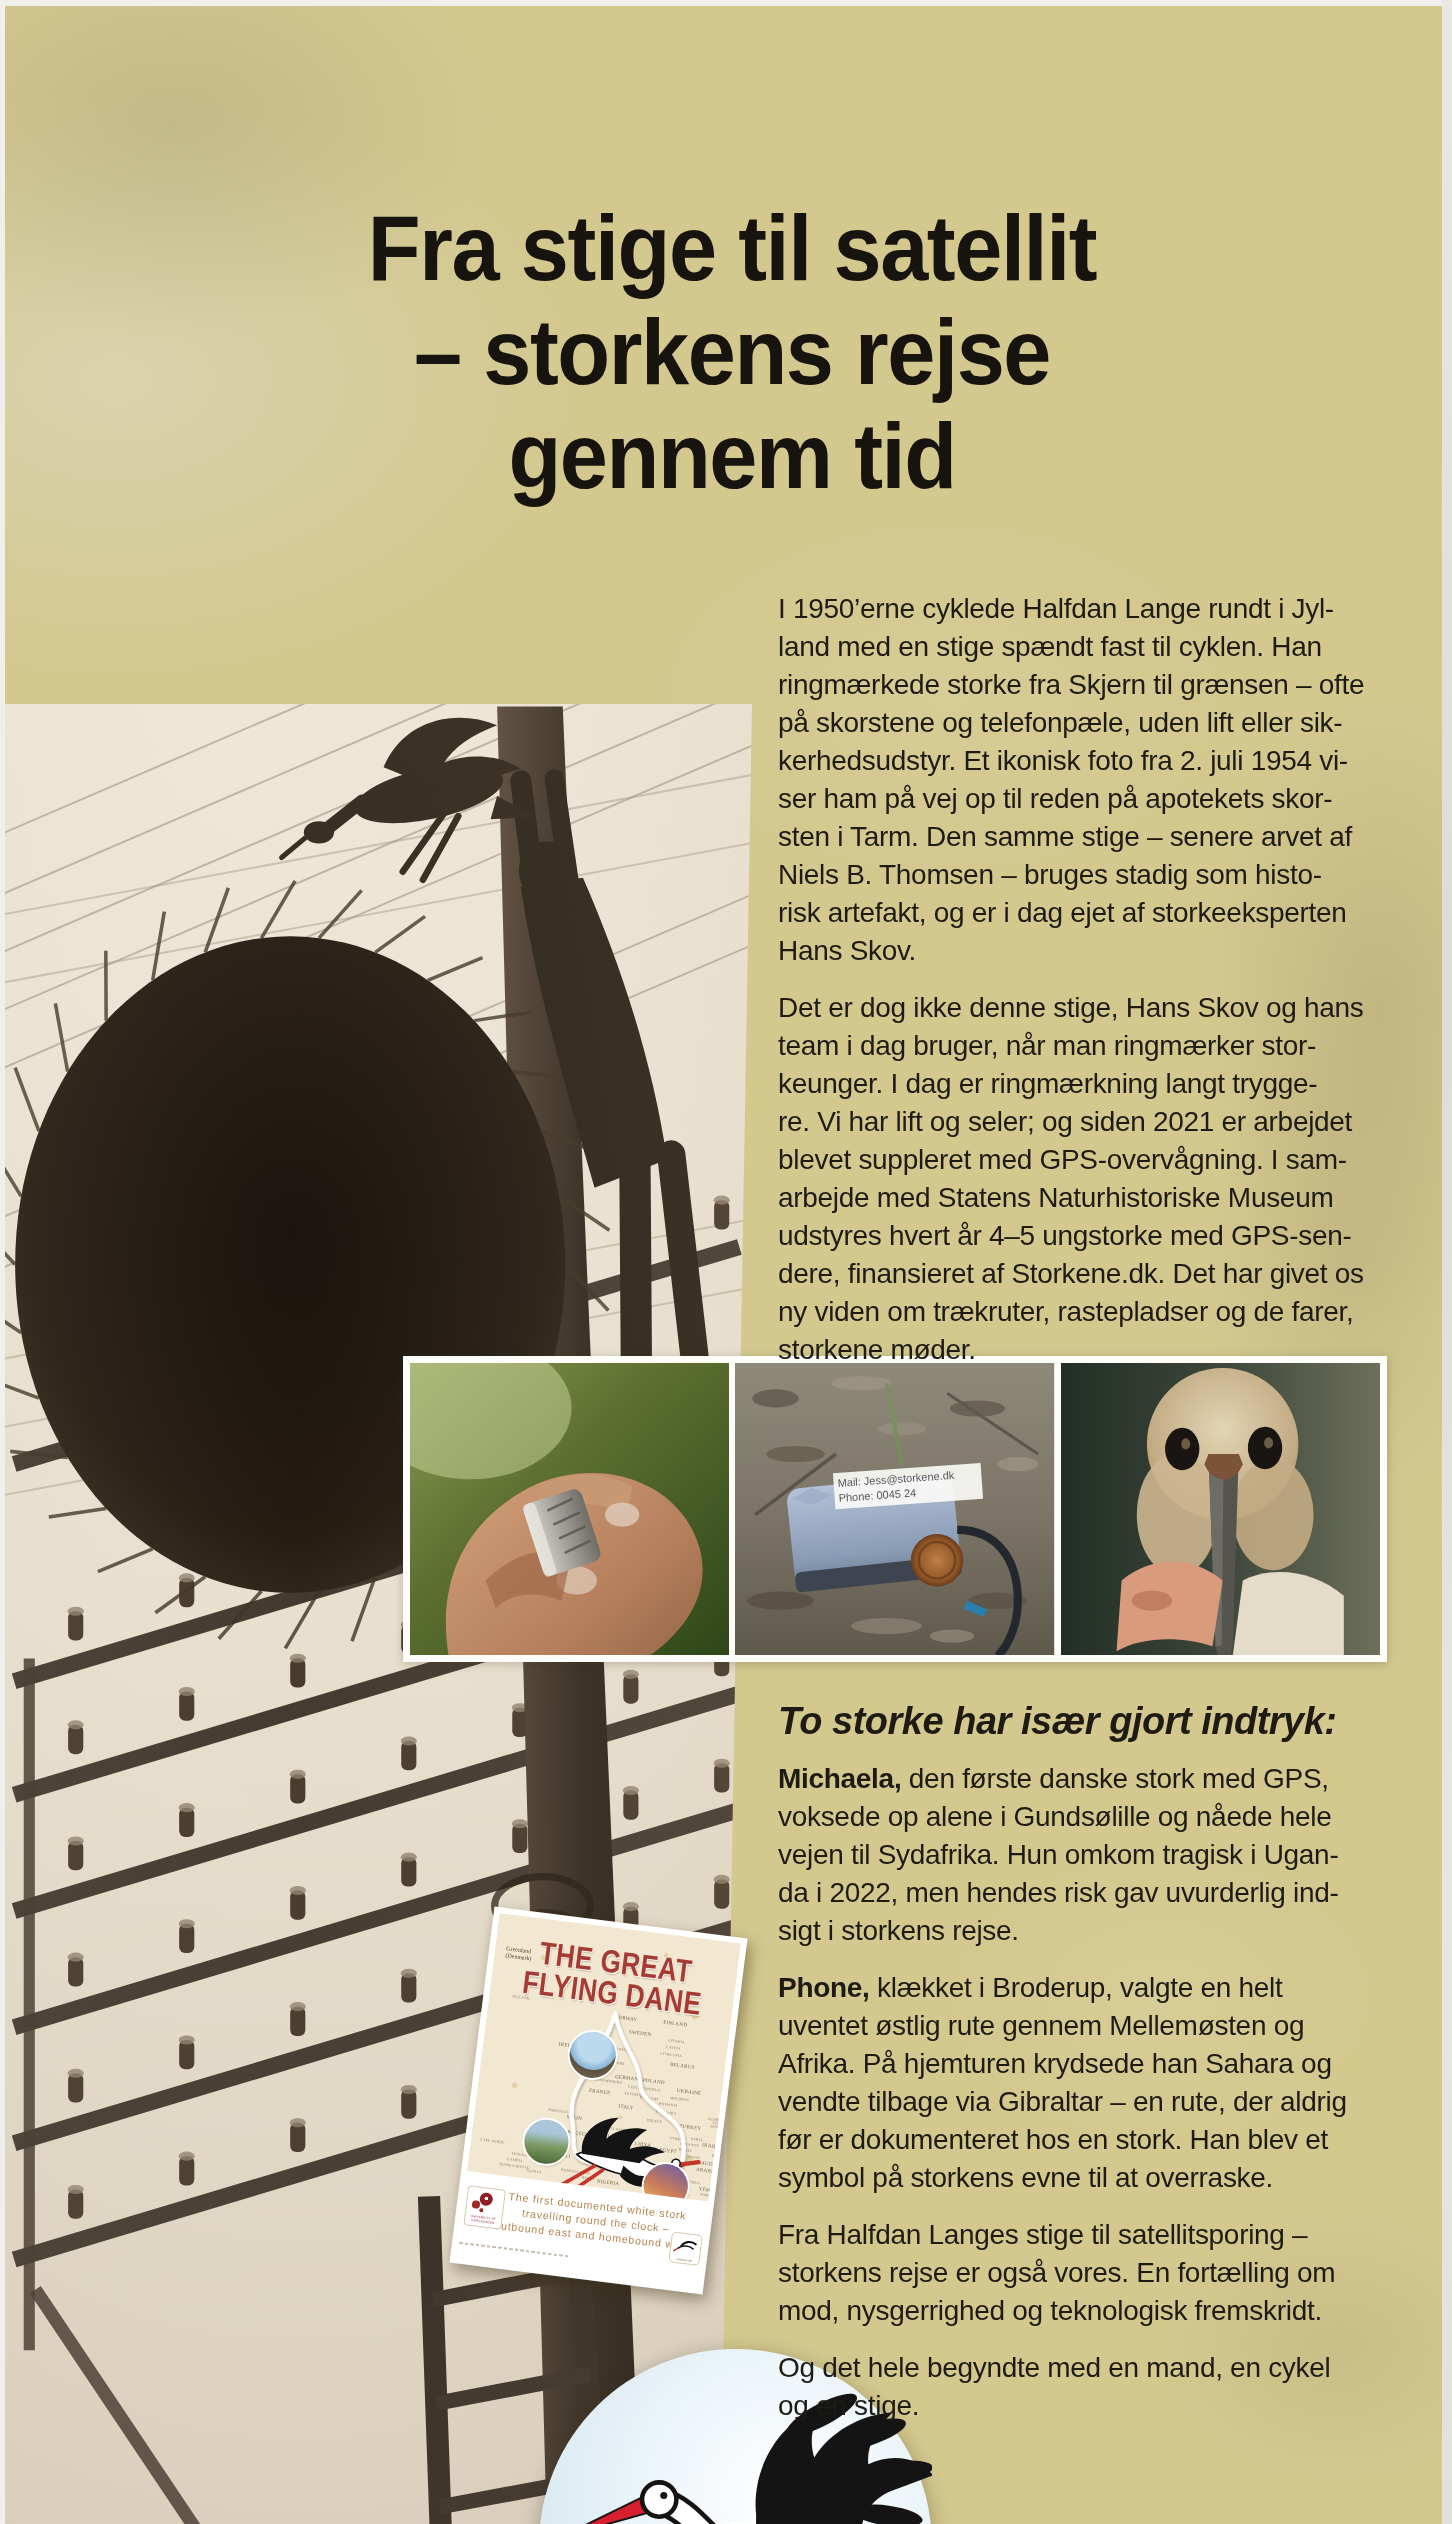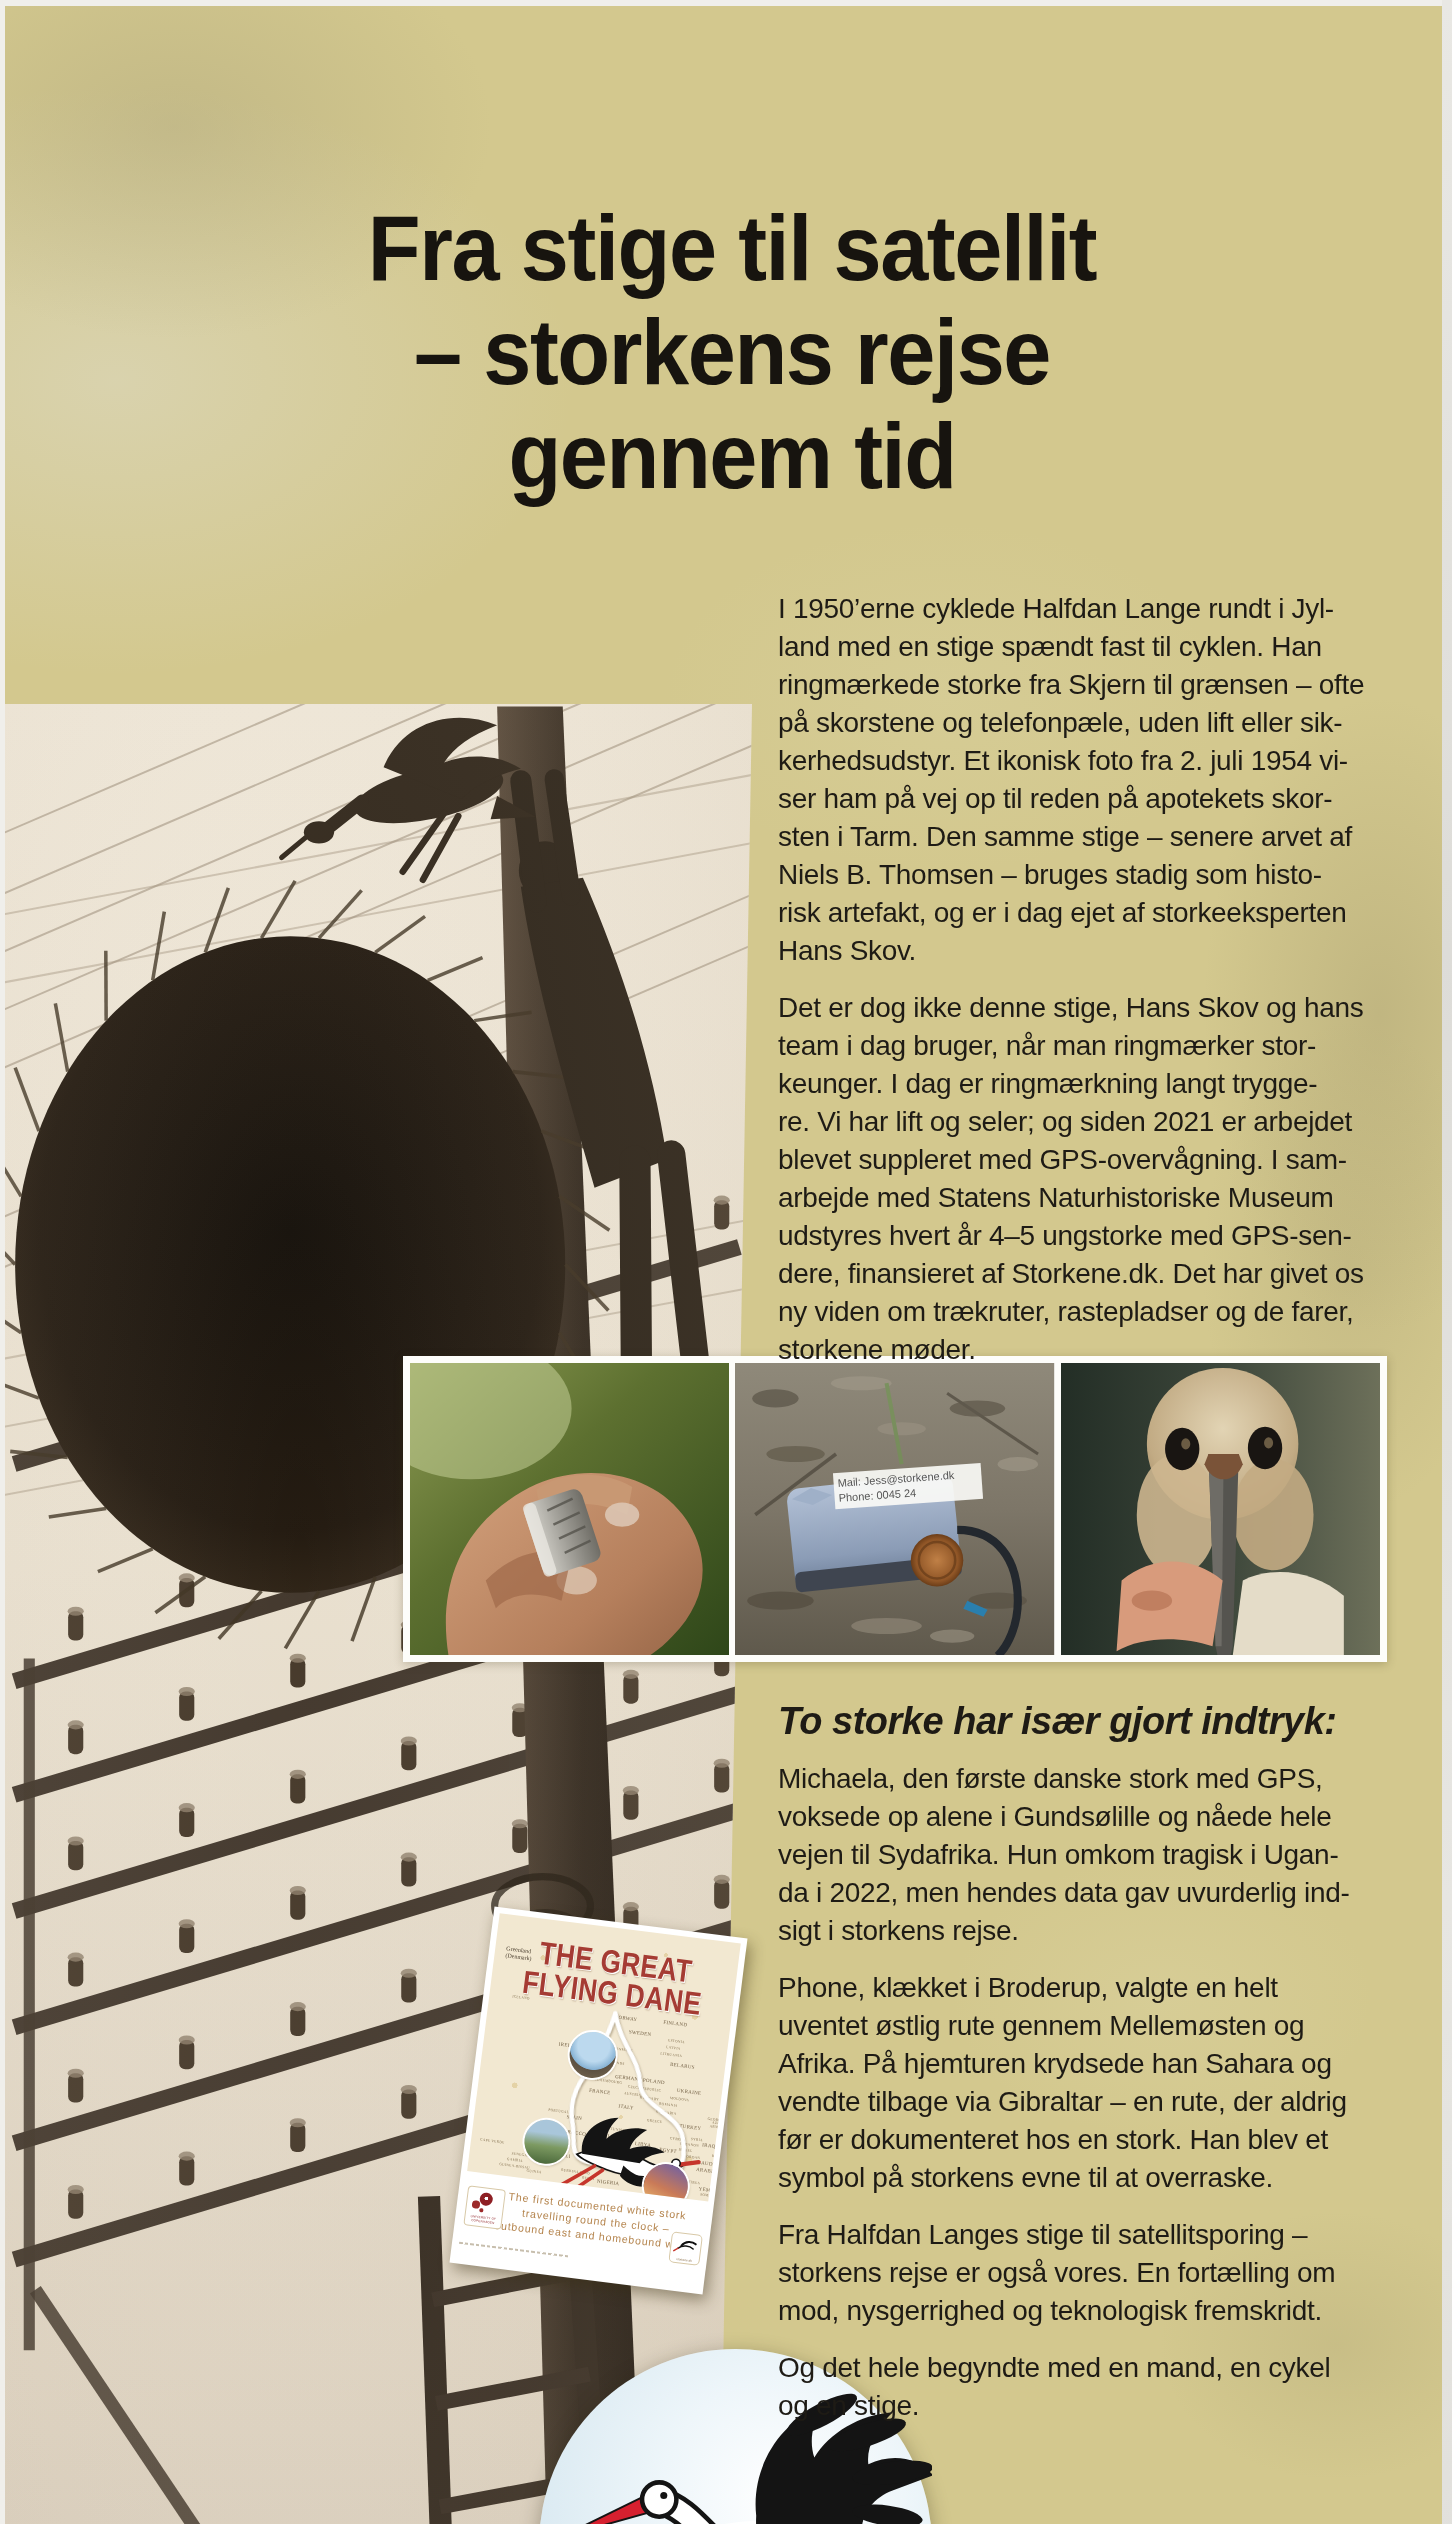--- a/index.html
+++ b/index.html
@@ -25,21 +25,21 @@
 
   
   .title{position:absolute;z-index:6;left:121px;top:135px;width:1222px;
     text-align:center;font-weight:bold;font-size:92px;line-height:1.13;
     letter-spacing:-1.5px;color:#17140f;white-space:pre-line;
     transform:scaleX(.94);transform-origin:center;}
 
   
   .bodycol{position:absolute;z-index:6;left:778px;width:677px;color:#1e1b15;}
   .para{white-space:pre;font-size:28px;line-height:38px;letter-spacing:-0.3px;margin:0 0 19px 0;}
-  .para strong{font-weight:normal;}
+  .para strong{font-weight:bold;}
   .feature-heading{font-style:italic;font-weight:bold;font-size:38px;line-height:1.1;
     margin:0 0 17px 0;letter-spacing:-0.5px;white-space:pre;}
 
   
   .bw{position:absolute;z-index:2;left:0;top:704px;width:752px;height:2466px;
     clip-path:polygon(0 0,100% 0,94.3% 100%,0 100%);}
 
   
   .strip{position:absolute;z-index:3;left:403px;top:1356px;width:984px;height:306px;
     background:#fdfdfa;display:flex;gap:6.6px;padding:6.6px;box-sizing:border-box;
@@ -477,21 +477,21 @@
         <ellipse cx="180" cy="470" rx="40" ry="20" fill="#c07f60"></ellipse>
       </svg>
     </figure>
   </div>
 
   <div class="bodycol" style="top:1701px;">
     <h2 class="feature-heading">To storke har især gjort indtryk:</h2>
     <p class="para"><strong>Michaela,</strong><span> den første danske stork med GPS,
 voksede op alene i Gundsølille og nåede hele
 vejen til Sydafrika. Hun omkom tragisk i Ugan-
-da i 2022, men hendes data gav uvurderlig ind-
+da i 2022, men hendes risk gav uvurderlig ind-
 sigt i storkens rejse.</span></p>
     <p class="para"><strong>Phone,</strong><span> klækket i Broderup, valgte en helt
 uventet østlig rute gennem Mellemøsten og
 Afrika. På hjemturen krydsede han Sahara og
 vendte tilbage via Gibraltar – en rute, der aldrig
 før er dokumenteret hos en stork. Han blev et
 symbol på storkens evne til at overraske.</span></p>
     <p class="para">Fra Halfdan Langes stige til satellitsporing –
 storkens rejse er også vores. En fortælling om
 mod, nysgerrighed og teknologisk fremskridt.</p>

